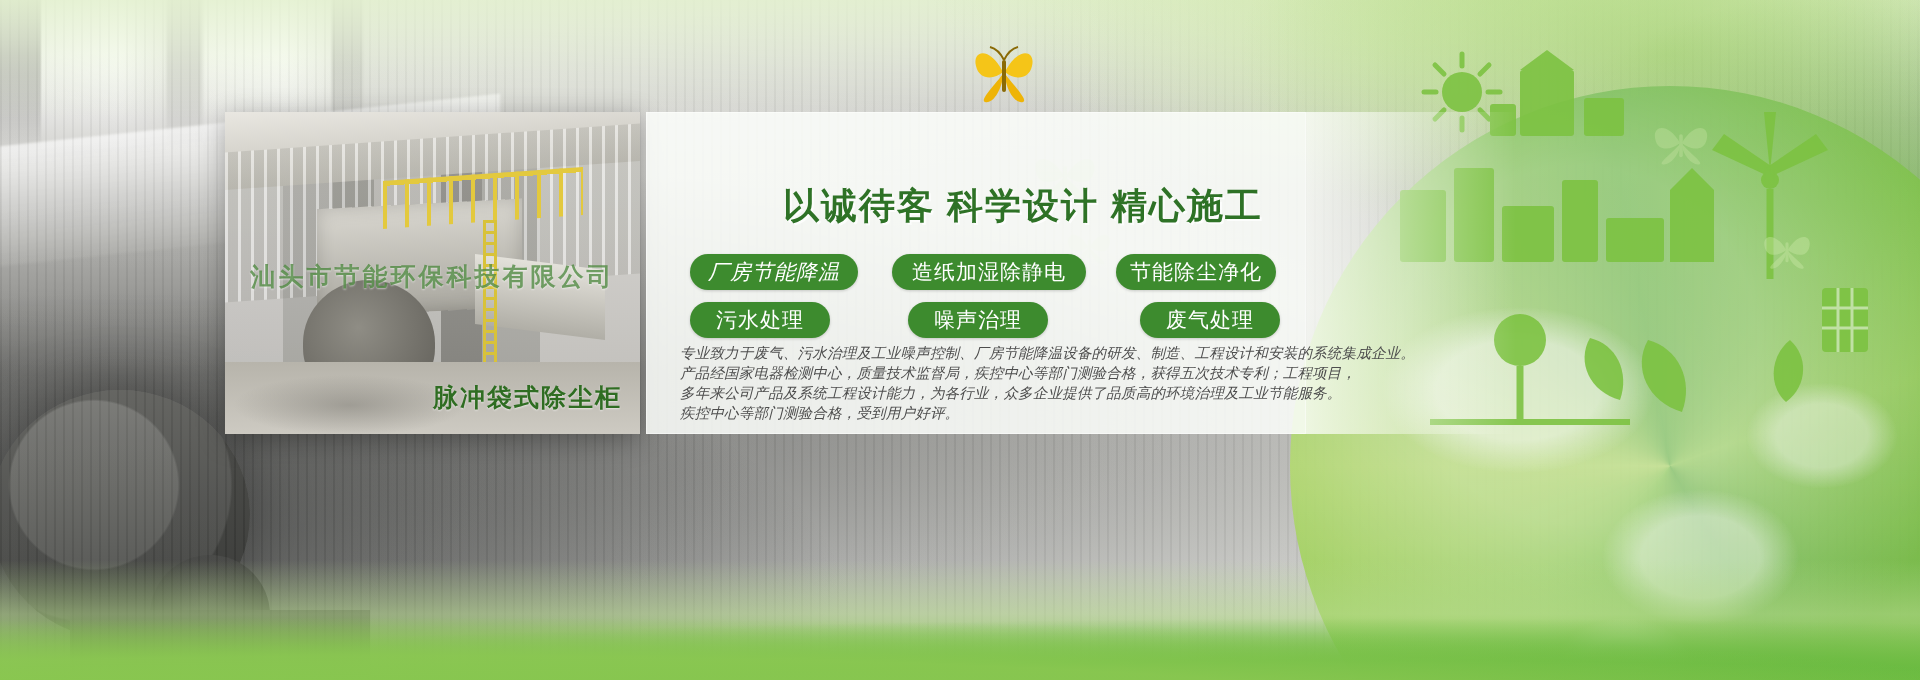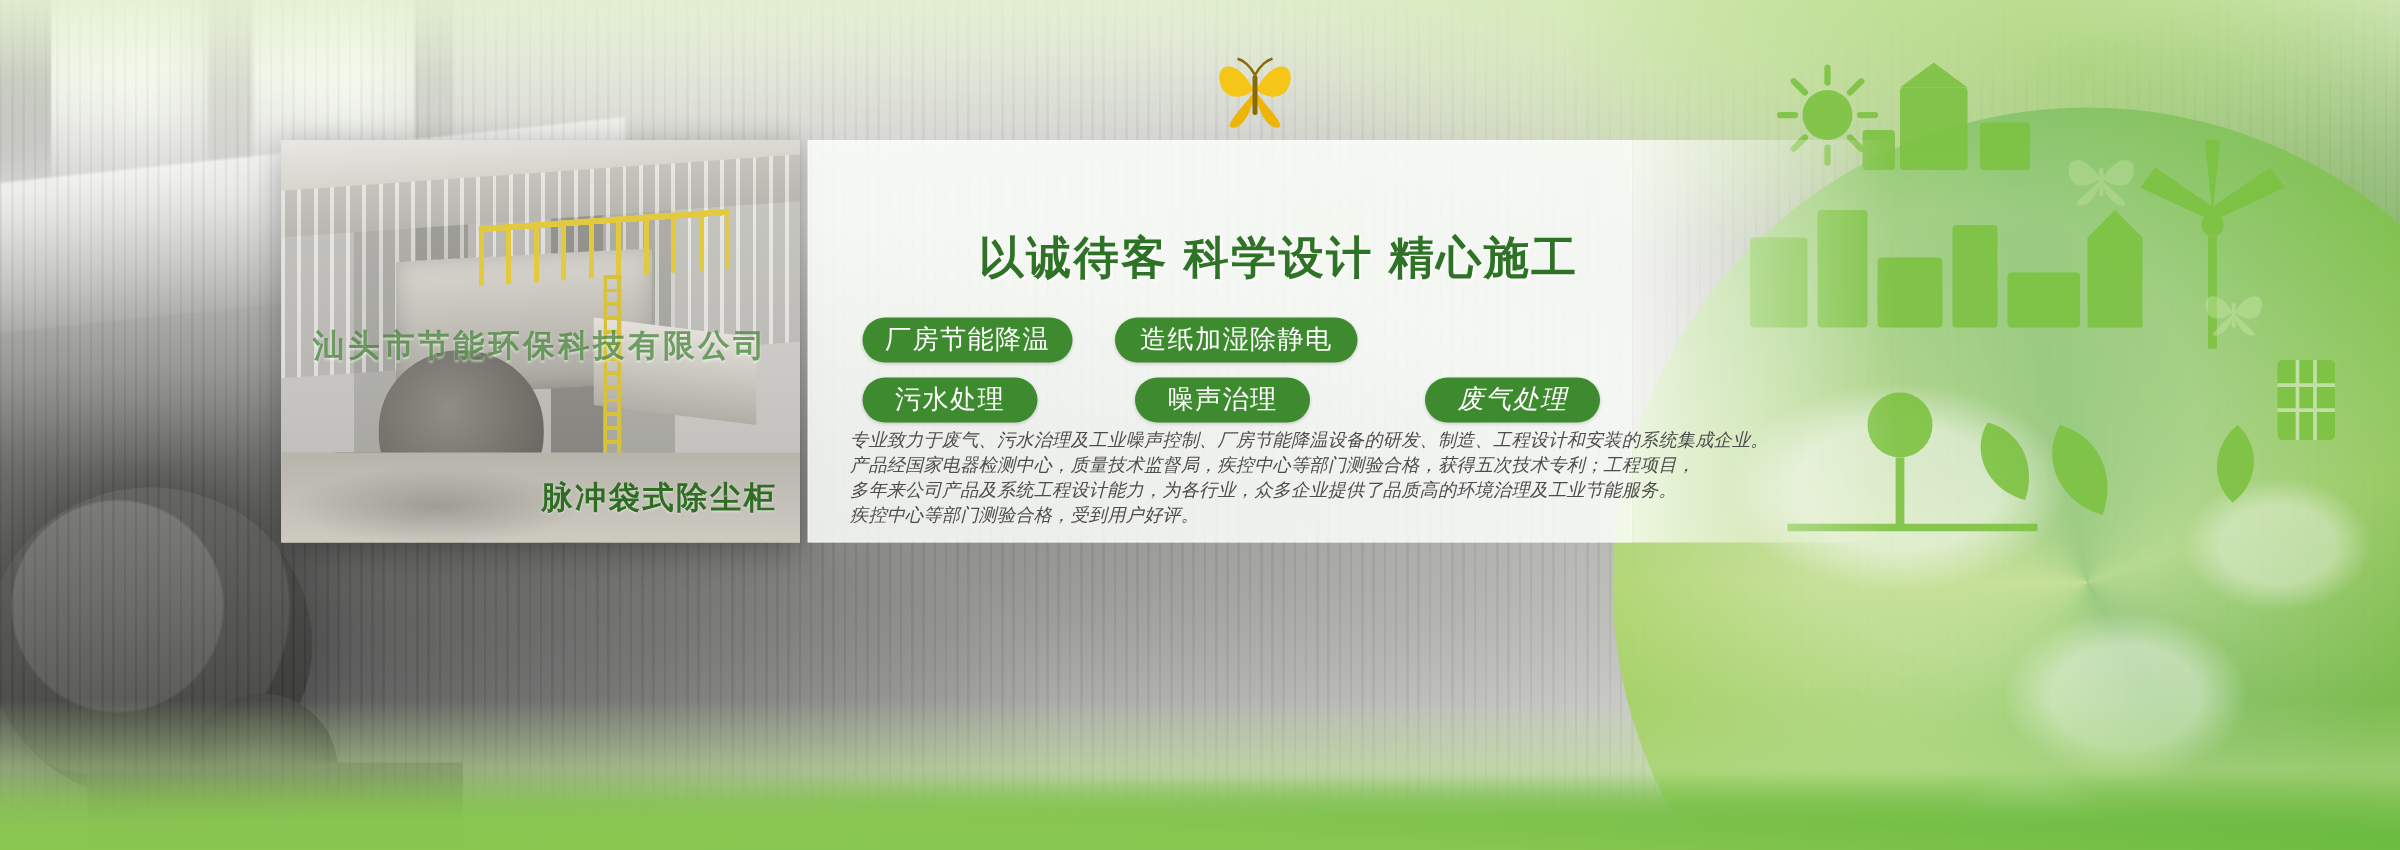--- a/index.html
+++ b/index.html
@@ -73,21 +73,21 @@
   .eco-bottom-wave{position:absolute;left:0;bottom:0;width:1920px;height:120px;
       background:
         radial-gradient(120% 100% at 22% 120%, rgba(140,200,82,.85) 0 40%, rgba(140,200,82,0) 72%),
         radial-gradient(120% 110% at 72% 130%, rgba(104,186,64,.9) 0 42%, rgba(104,186,64,0) 74%),
         linear-gradient(180deg, rgba(183,219,140,0) 0%, rgba(183,219,140,.55) 45%, rgba(126,194,70,.95) 100%);}
   .eco-top-wash{position:absolute;left:0;top:0;width:1920px;height:120px;
       background:linear-gradient(180deg, rgba(226,240,205,.85) 0%, rgba(226,240,205,.25) 60%, rgba(226,240,205,0) 100%);}
 
   
   .photo-card{position:absolute;left:225px;top:112px;width:415px;height:322px;
-      box-shadow:0 6px 26px rgba(0,0,0,.30);overflow:hidden;background:#fef9c3;}
+      box-shadow:0 6px 26px rgba(0,0,0,.30);overflow:hidden;background:#86efac;}
   .photo-card .scene{position:absolute;inset:0;
       background:
         linear-gradient(180deg,rgba(255,255,255,.18),rgba(0,0,0,.10)),
         linear-gradient(90deg,#cfcdc6 0 14%, #b4b2aa 14% 26%, #9b998f 26% 36%, #c6c4bc 36% 52%, #8e8c83 52% 62%, #b2b0a7 62% 76%, #d2d0c8 76% 100%),
         linear-gradient(180deg,#c3c1b9 0%,#a8a69d 55%,#8e8c84 100%);
       filter:saturate(.6) contrast(1.02);}
   .photo-card .roof{position:absolute;left:0;top:0;width:100%;height:78px;
       background:linear-gradient(180deg,#e9e7e1,#c6c4bc);
       transform:skewY(-4deg);transform-origin:left top;}
   .photo-card .wall-ribs{position:absolute;left:0;top:26px;width:100%;height:150px;
@@ -138,26 +138,26 @@
   .headline{position:absolute;left:783px;top:182px;
       font-size:36px;font-weight:700;letter-spacing:2px;color:#2e7226;
       text-shadow:2px 2px 0 rgba(255,255,255,.75);white-space:nowrap;}
 
   
   .tags{position:absolute;left:690px;top:254px;width:620px;}
   .tag-row{display:flex;gap:0;margin-bottom:12px;}
   .tag{height:36px;line-height:36px;border-radius:18px;background:#3d8b2e;
       color:#ffffff;font-size:21px;letter-spacing:1px;text-align:center;
       box-shadow:0 1px 3px rgba(0,0,0,.18);white-space:nowrap;}
-  .tag.w1{width:168px;}
+  .tag.w1{width:168px;font-style:italic;}
   .tag.w2{width:194px;}
   .tag.w3{width:160px;}
   .tag.w4{width:140px;}
   .tag.w5{width:140px;}
-  .tag.w6{width:140px;font-style:italic;}
+  .tag.w6{width:140px;}
   .sp-a{width:34px;}
   .sp-b{width:30px;}
   .sp-c{width:78px;}
   .sp-d{width:92px;}
 
   
   .blurb{position:absolute;left:680px;top:343px;width:640px;
       font-size:14.5px;line-height:20px;color:#4d4d4d;font-style:italic;
       letter-spacing:.2px;}
   .blurb p{margin:0;white-space:nowrap;}
@@ -320,20 +320,21 @@
   <div class="panel-fade"></div>
 
   <div class="headline">以诚待客 科学设计 精心施工</div>
 
   <div class="tags">
     <div class="tag-row">
       <div class="tag w1">厂房节能降温</div>
       <div class="sp-a"></div>
       <div class="tag w2">造纸加湿除静电</div>
       <div class="sp-b"></div>
+      <div class="tag w3">节能除尘净化</div>
     </div>
     <div class="tag-row">
       <div class="tag w4">污水处理</div>
       <div class="sp-c"></div>
       <div class="tag w5">噪声治理</div>
       <div class="sp-d"></div>
       <div class="tag w6">废气处理</div>
     </div>
   </div>
 

